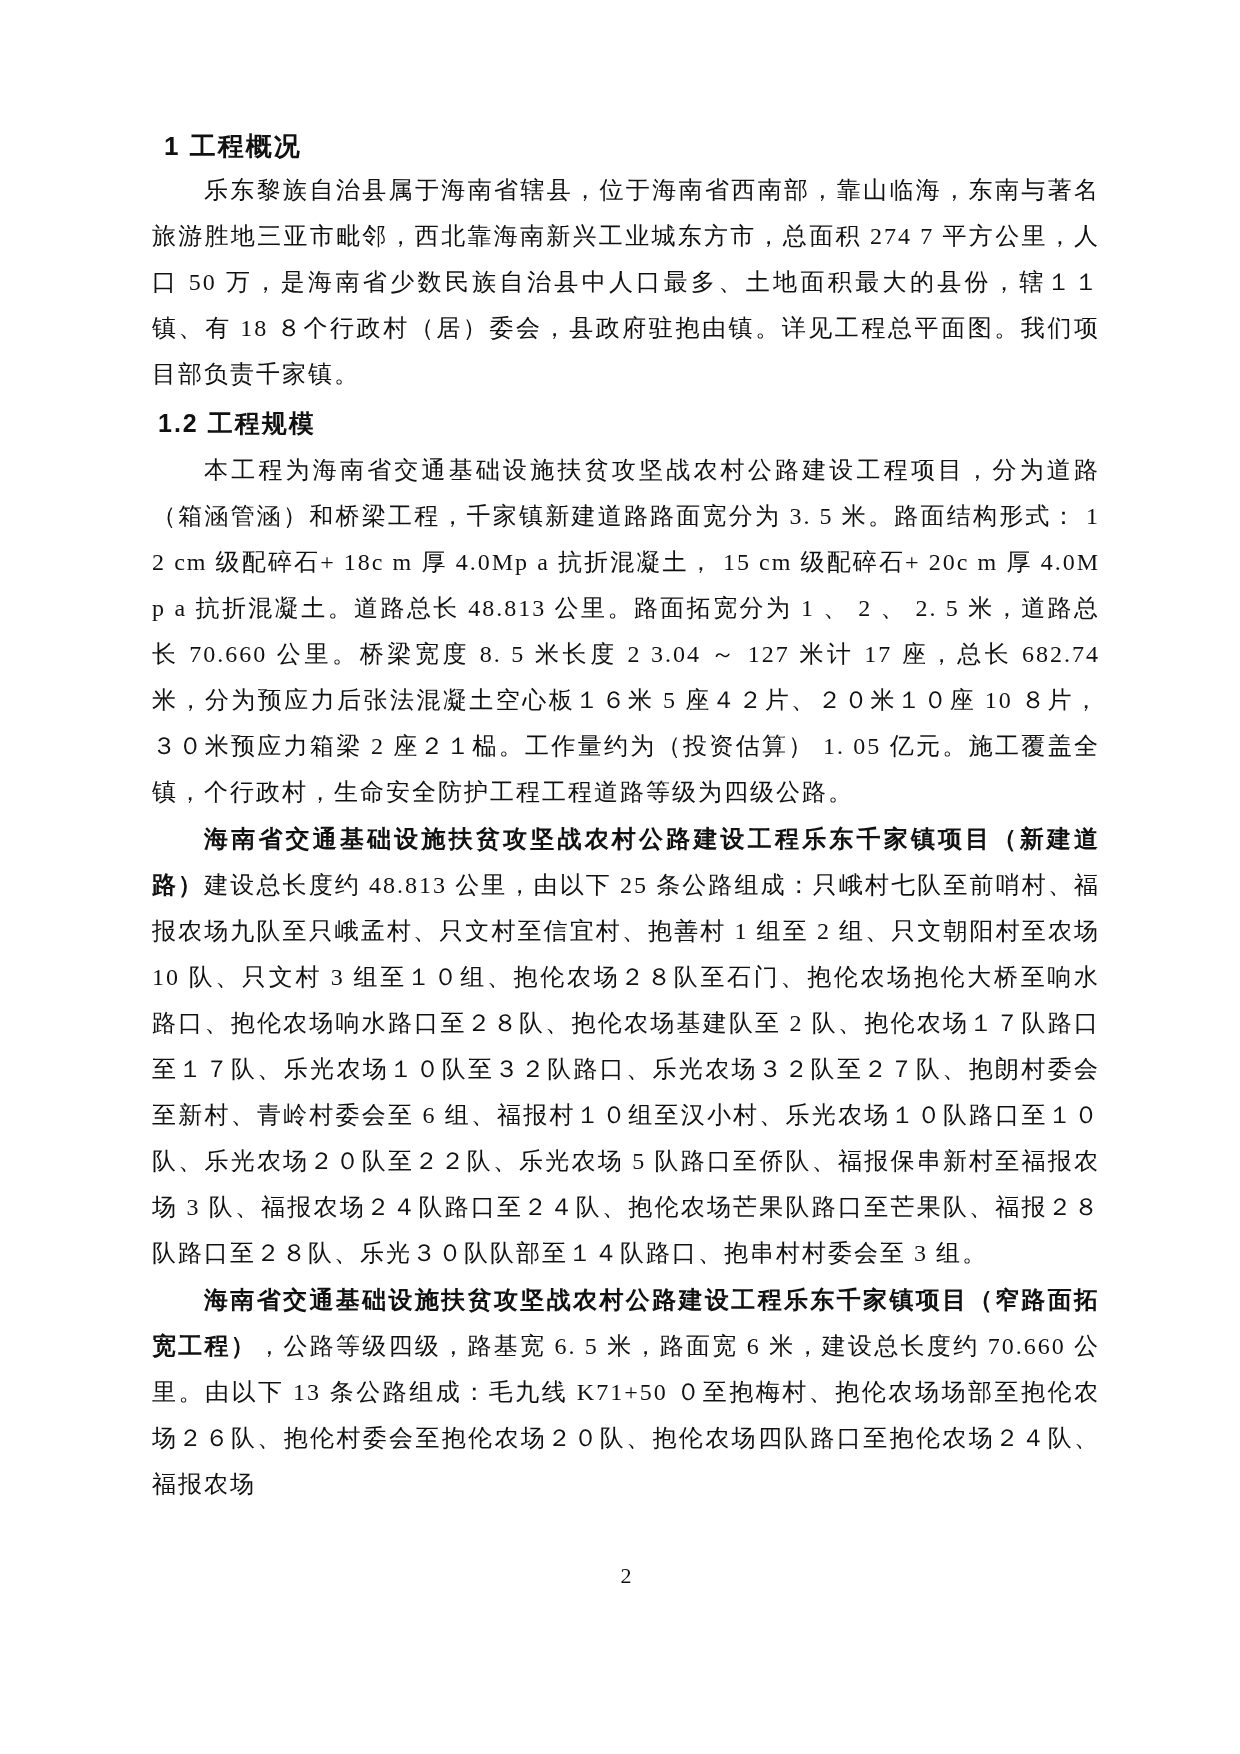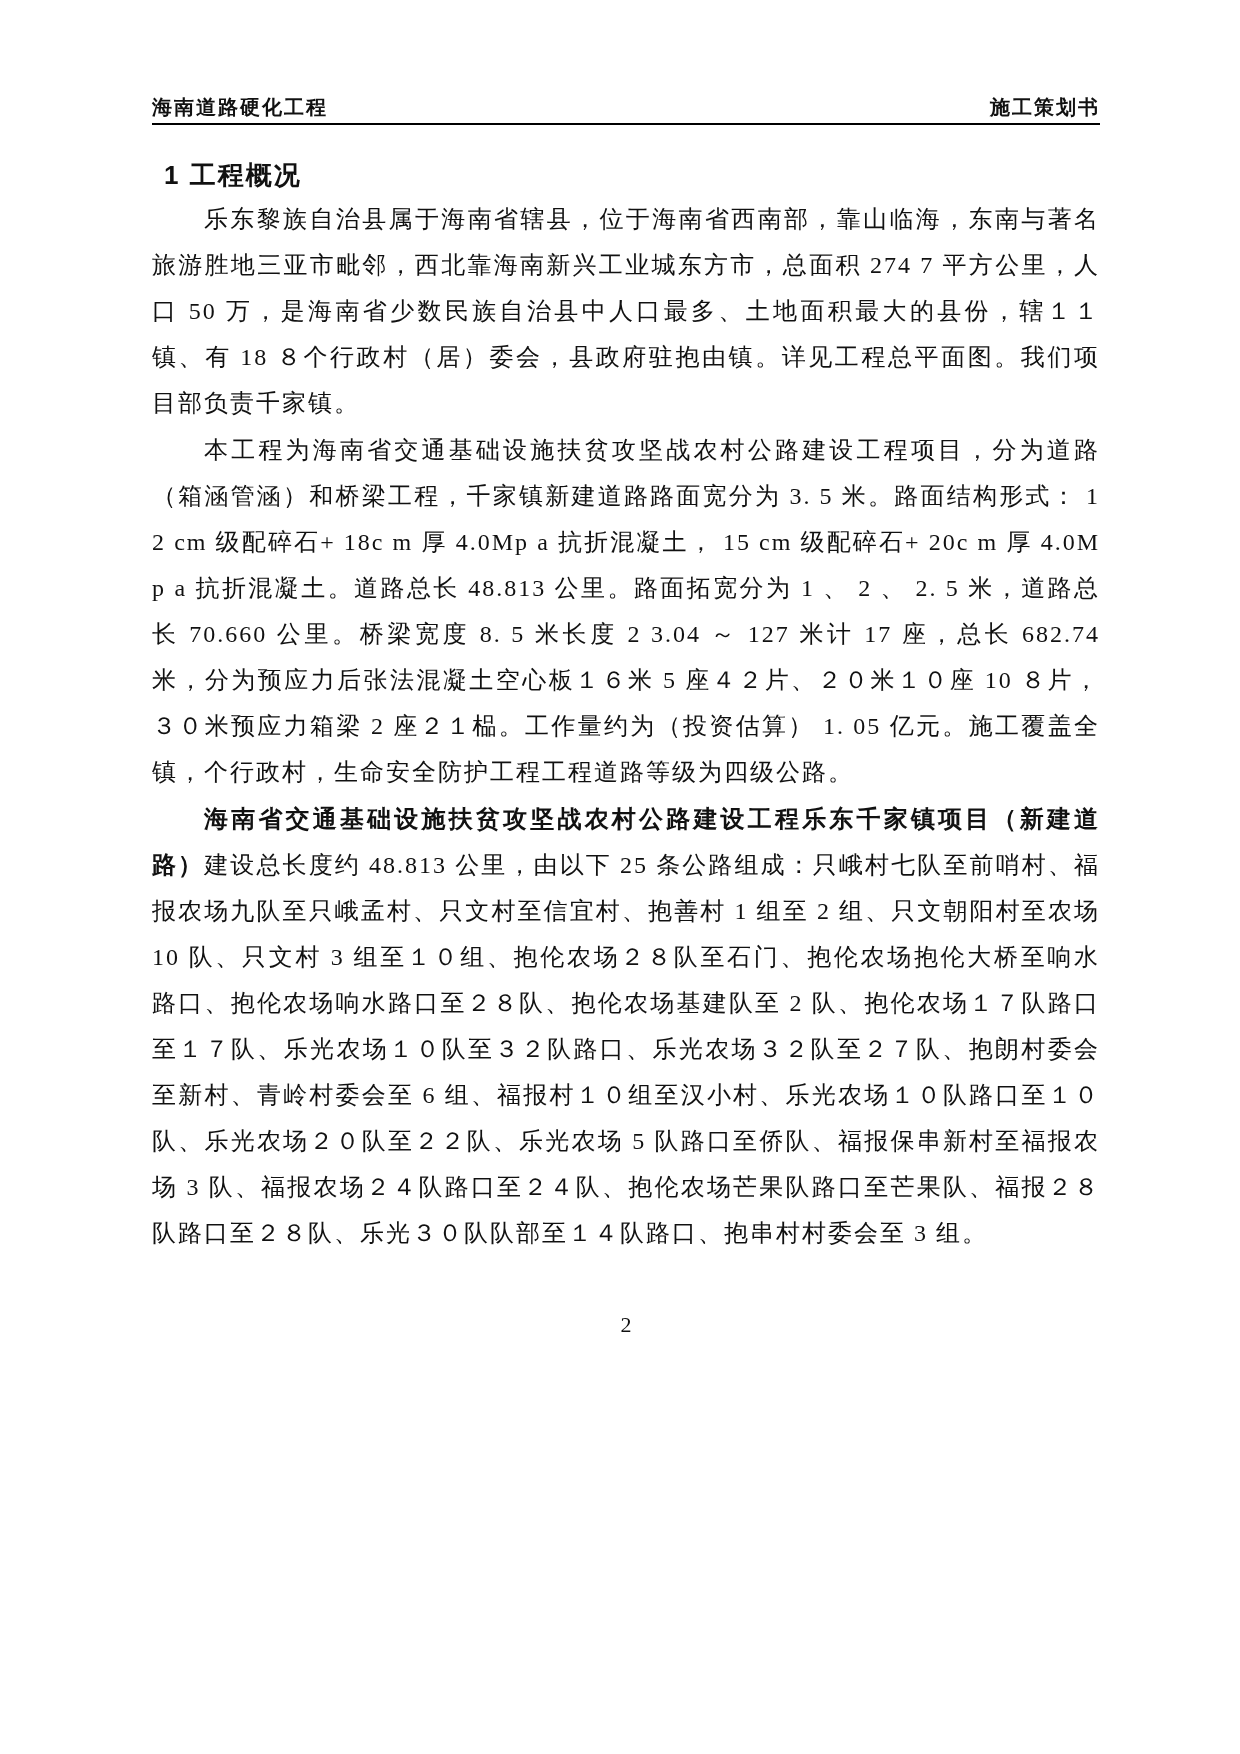--- a/index.html
+++ b/index.html
@@ -61,33 +61,31 @@
     text-align: center;
     font-size: 22px;
     line-height: 26px;
   }
 </style>
 </head>
 <body>
 
 <div class="page">
 
-  <div class="page-header">
-    <span>海南道路硬化工程</span>
-    <span>施工策划书</span>
-  </div>
 
   <div class="h1">1 工程概况</div>
 
 
   <p class="body">乐东黎族自治县属于海南省辖县，位于海南省西南部，靠山临海，东南与著名旅游胜地三亚市毗邻，西北靠海南新兴工业城东方市，总面积 274 7 平方公里，人口 50 万，是海南省少数民族自治县中人口最多、土地面积最大的县份，辖１１镇、有 18 ８个行政村（居）委会，县政府驻抱由镇。详见工程总平面图。我们项目部负责千家镇。</p>
 
+  <div class="h2 second">1.2 工程规模</div>
 
   <p class="body">本工程为海南省交通基础设施扶贫攻坚战农村公路建设工程项目，分为道路（箱涵管涵）和桥梁工程，千家镇新建道路路面宽分为 3. 5 米。路面结构形式： 12 cm 级配碎石+ 18c m 厚 4.0Mp a 抗折混凝土， 15 cm 级配碎石+ 20c m 厚 4.0Mp a 抗折混凝土。道路总长 48.813 公里。路面拓宽分为 1 、 2 、 2. 5 米，道路总长 70.660 公里。桥梁宽度 8. 5 米长度 2 3.04 ～ 127 米计 17 座，总长 682.74 米，分为预应力后张法混凝土空心板１６米 5 座４２片、２０米１０座 10 ８片，３０米预应力箱梁 2 座２１榀。工作量约为（投资估算） 1. 05 亿元。施工覆盖全镇，个行政村，生命安全防护工程工程道路等级为四级公路。</p>
 
   <p class="body"><span class="lead-bold">海南省交通基础设施扶贫攻坚战农村公路建设工程乐东千家镇项目（新建道路）</span><span>建设总长度约 48.813 公里，由以下 25 条公路组成：只峨村七队至前哨村、福报农场九队至只峨孟村、只文村至信宜村、抱善村 1 组至 2 组、只文朝阳村至农场 10 队、只文村 3 组至１０组、抱伦农场２８队至石门、抱伦农场抱伦大桥至响水路口、抱伦农场响水路口至２８队、抱伦农场基建队至 2 队、抱伦农场１７队路口至１７队、乐光农场１０队至３２队路口、乐光农场３２队至２７队、抱朗村委会至新村、青岭村委会至 6 组、福报村１０组至汉小村、乐光农场１０队路口至１０队、乐光农场２０队至２２队、乐光农场 5 队路口至侨队、福报保串新村至福报农场 3 队、福报农场２４队路口至２４队、抱伦农场芒果队路口至芒果队、福报２８队路口至２８队、乐光３０队队部至１４队路口、抱串村村委会至 3 组。</span></p>
 
+  <p class="body"><span class="lead-bold">海南省交通基础设施扶贫攻坚战农村公路建设工程乐东千家镇项目（窄路面拓宽工程）</span><span>，公路等级四级，路基宽 6. 5 米，路面宽 6 米，建设总长度约 70.660 公里。由以下 13 条公路组成：毛九线 K71+50 ０至抱梅村、抱伦农场场部至抱伦农场２６队、抱伦村委会至抱伦农场２０队、抱伦农场四队路口至抱伦农场２４队、福报农场</span></p>
 
   <div class="page-footer">
     <span>2</span>
   </div>
 
 </div>
 
 </body></html>

